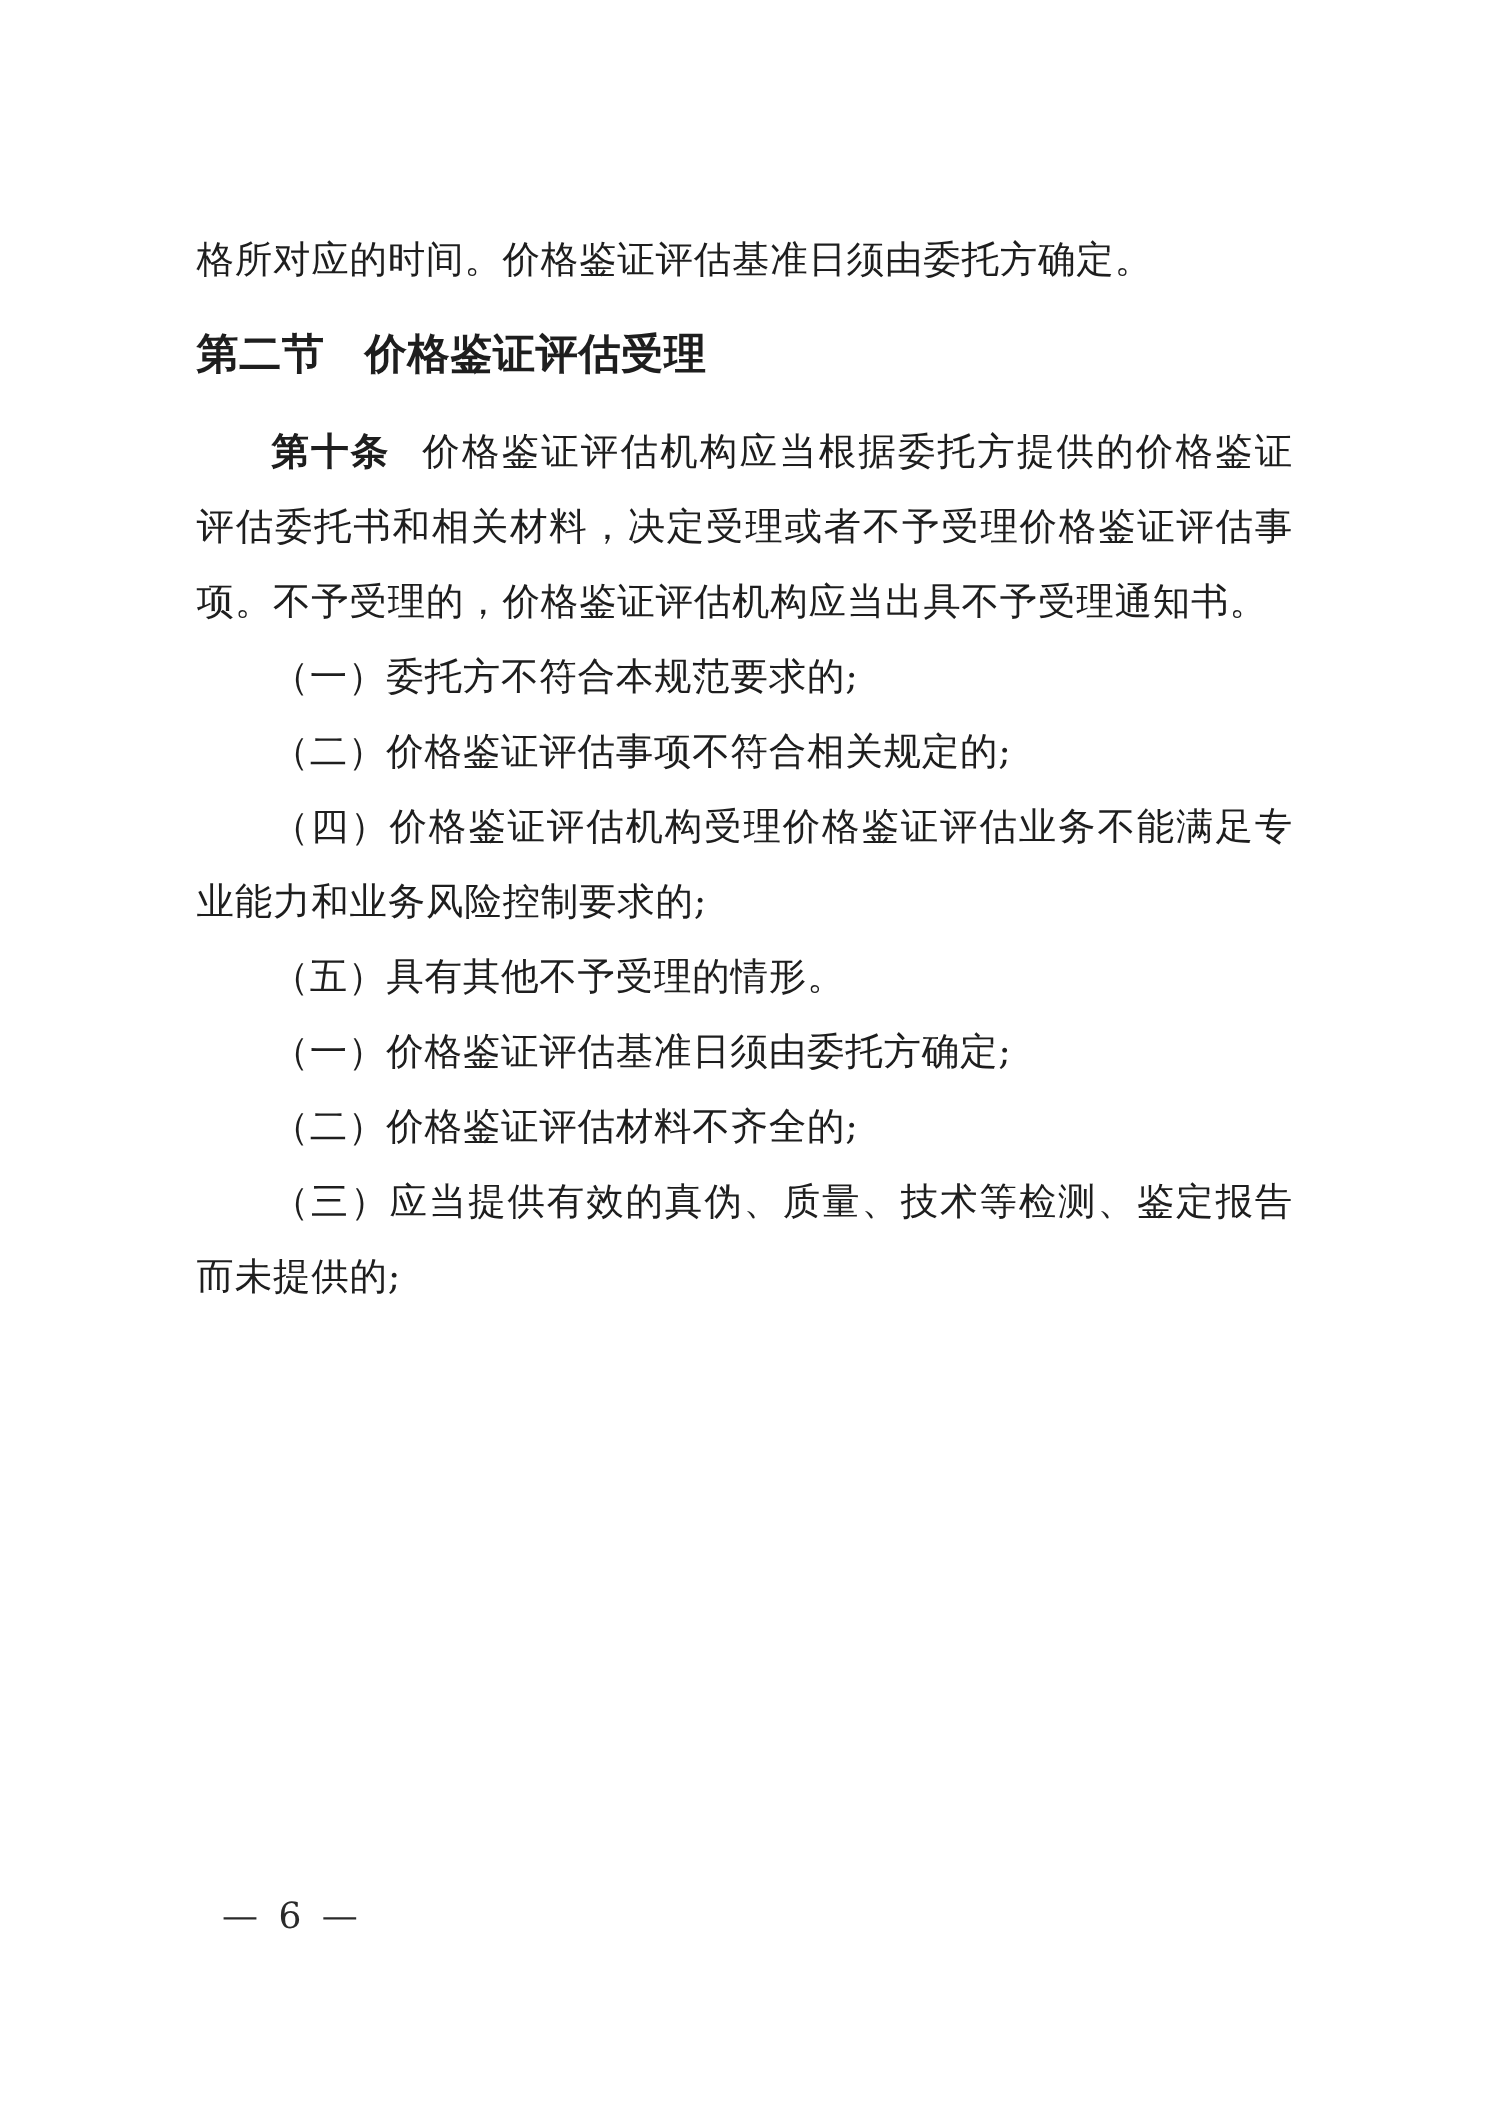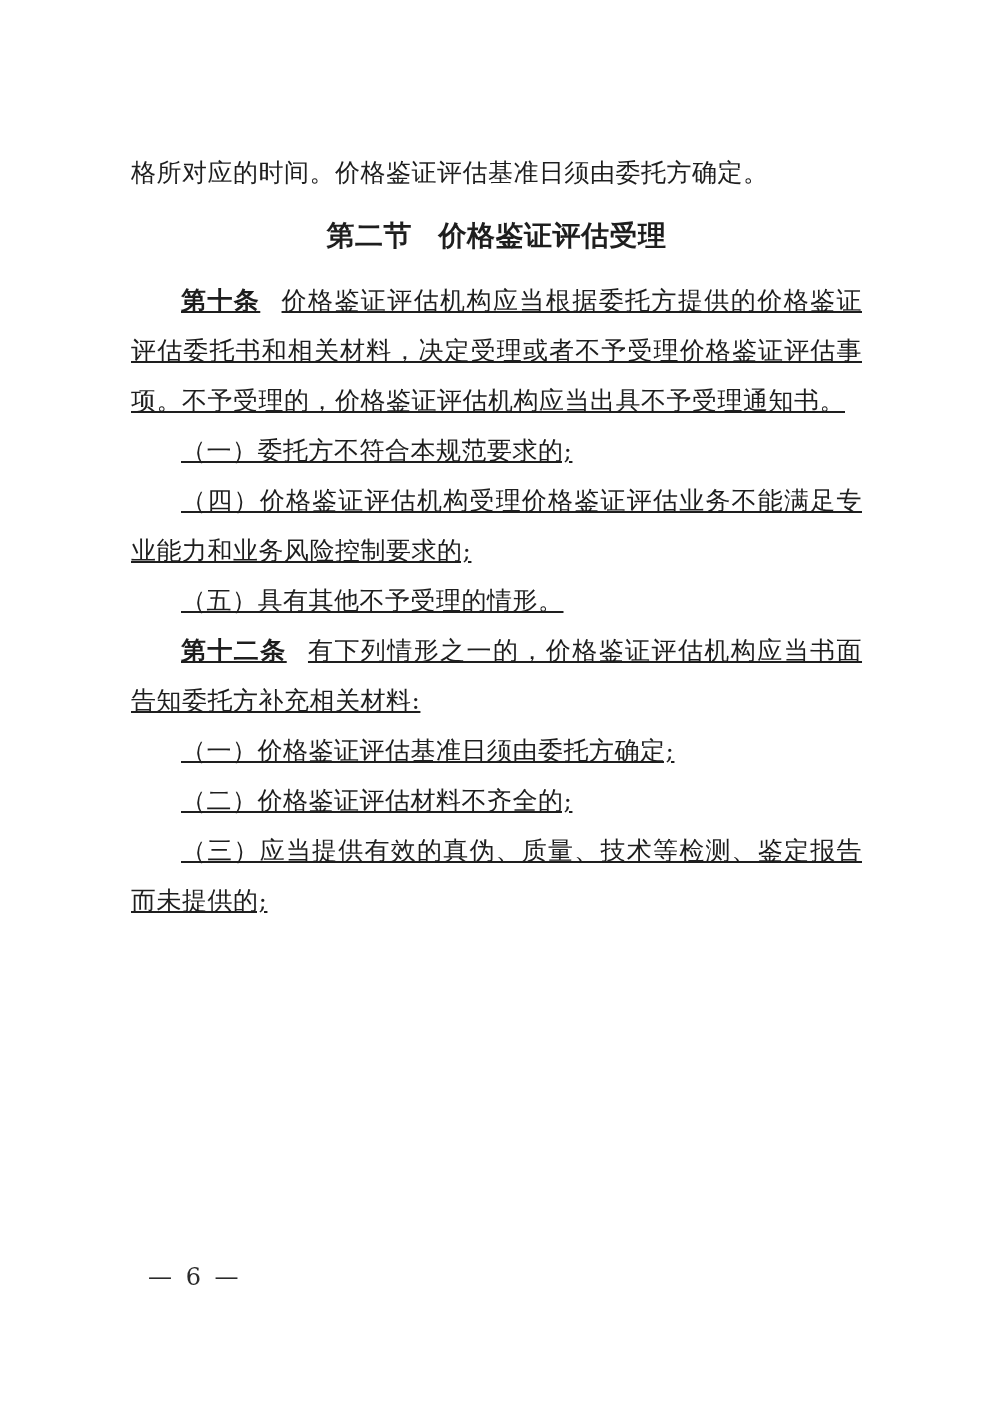--- a/index.html
+++ b/index.html
@@ -30,30 +30,29 @@
   .content p {
     margin: 0;
   }
   .cont-line {
     text-indent: 0;
   }
   .heading {
     margin: 13px 0 15px 0;
     font-size: 28px;
     font-weight: bold;
-    text-align: center;
+    text-align: left;
     line-height: 50px;
     text-indent: 0;
   }
   .heading .sec-num {
     margin-right: 0.95em;
   }
   .para, .item {
     text-indent: 2em;
-    text-decoration: underline;
   }
   .term {
     font-weight: bold;
     margin-right: 0.85em;
   }
   .footer {
     position: absolute;
     left: 148px;
     top: 1260px;
     font-size: 24px;
@@ -73,26 +72,24 @@
     <h2 class="heading">
       <span class="sec-num">第二节</span><span>价格鉴证评估受理</span>
     </h2>
 
     <p class="para">
       <b class="term">第十条</b><span>价格鉴证评估机构应当根据委托方提供的价格鉴证评估委托书和相关材料，决定受理或者不予受理价格鉴证评估事项。不予受理的，价格鉴证评估机构应当出具不予受理通知书。</span>
     </p>
 
 
     <p class="item">（一）委托方不符合本规范要求的;</p>
+    <p class="item">（二）价格鉴证评估事项不符合相关规定的;</p>
     <p class="item">（四）价格鉴证评估机构受理价格鉴证评估业务不能满足专业能力和业务风险控制要求的;</p>
     <p class="item">（五）具有其他不予受理的情形。</p>
 
-    <p class="para">
-      <b class="term">第十二条</b><span>有下列情形之一的，价格鉴证评估机构应当书面告知委托方补充相关材料:</span>
-    </p>
 
     <p class="item">（一）价格鉴证评估基准日须由委托方确定;</p>
     <p class="item">（二）价格鉴证评估材料不齐全的;</p>
     <p class="item">（三）应当提供有效的真伪、质量、技术等检测、鉴定报告而未提供的;</p>
 
   </div>
 
   <div class="footer">— 6 —</div>
 </div>
 

